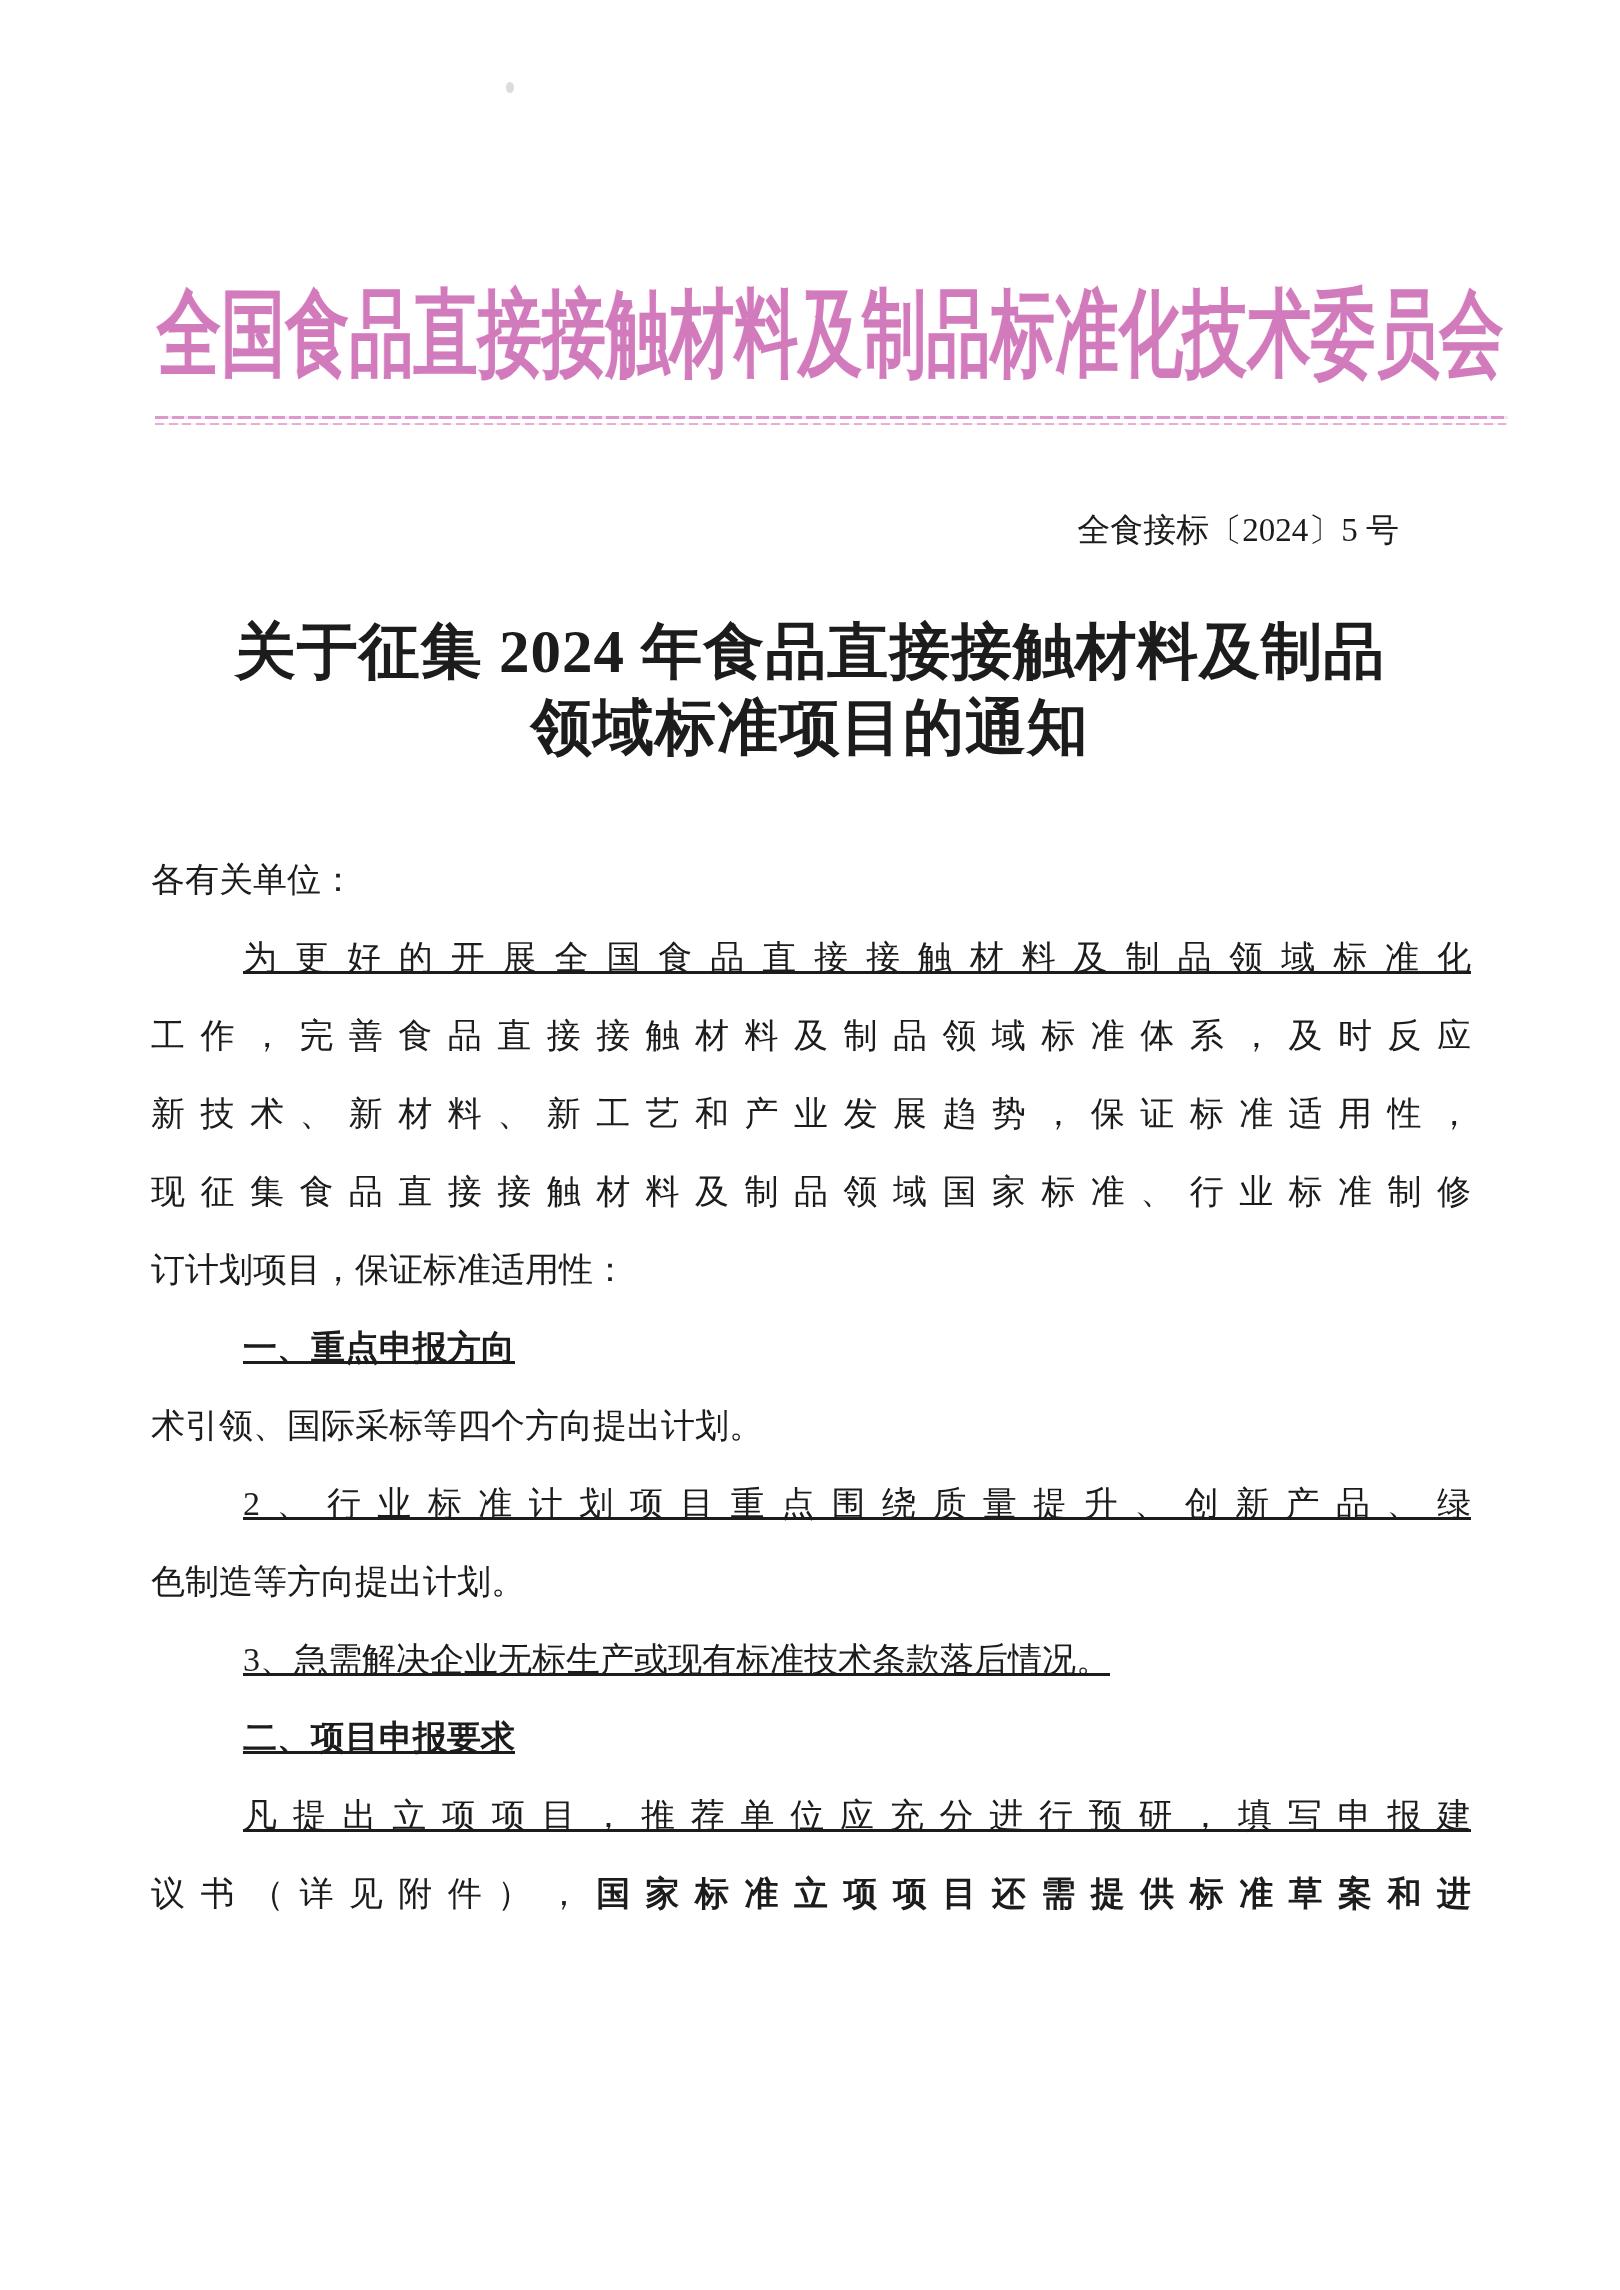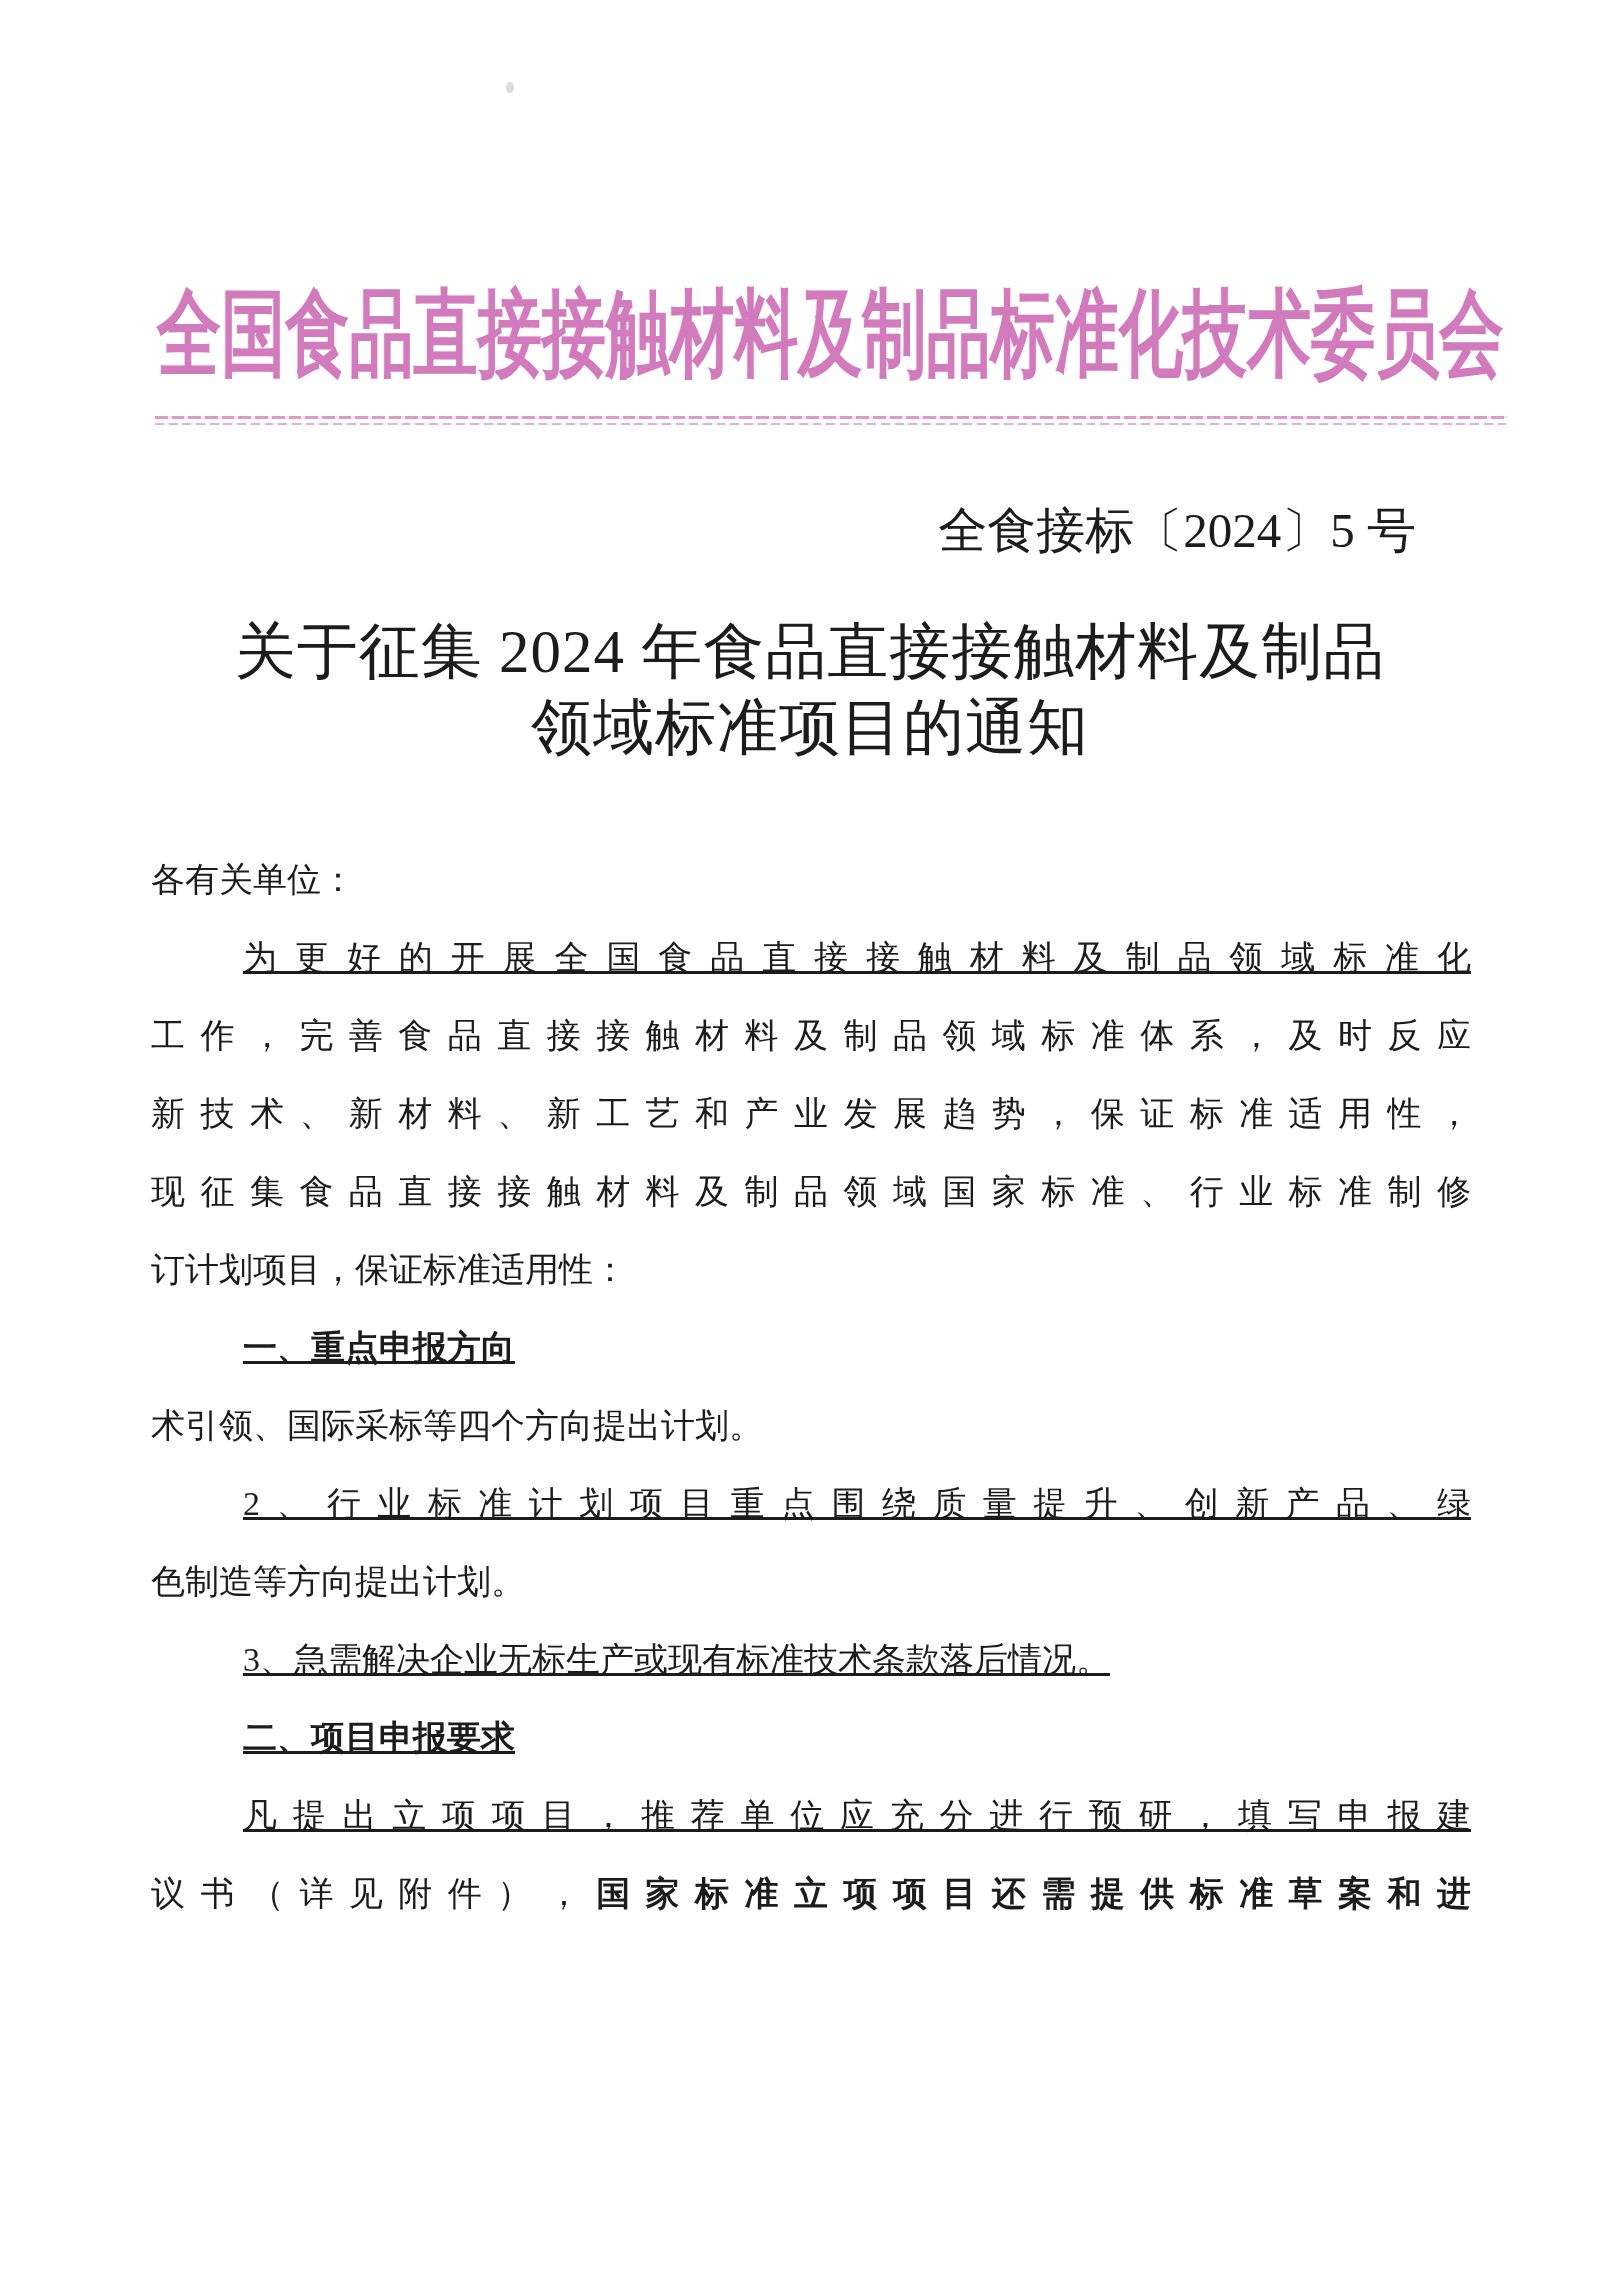--- a/index.html
+++ b/index.html
@@ -55,31 +55,31 @@
   .lh-rule-2 {
     position: absolute;
     left: 155px; top: 423px;
     width: 1353px; height: 2px;
     background: repeating-linear-gradient(90deg, #dd9ccd 0 8.8px, rgba(221,156,205,0.2) 8.8px 13.7px);
     opacity: 0.8;
   }
   .doc-number {
     position: absolute;
     top: 502px;
-    right: 204px;
-    font-size: 49px;
+    right: 221px;
+    font-size: 33px;
     line-height: 57px;
     white-space: nowrap;
   }
   .doc-title {
     position: absolute;
     left: 0; right: 0;
     top: 614px;
     text-align: center;
-    font-weight: normal;
+    font-weight: bold;
     font-size: 61px;
     line-height: 76px;
     letter-spacing: 1px;
   }
   .body-text {
     position: absolute;
     left: 151px;
     right: 149px;
     top: 841px;
     font-size: 34px;

